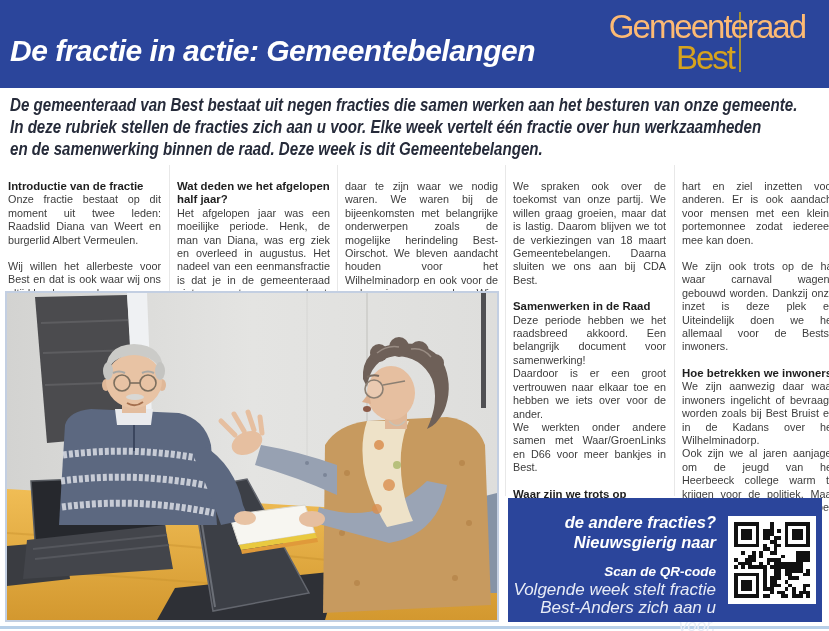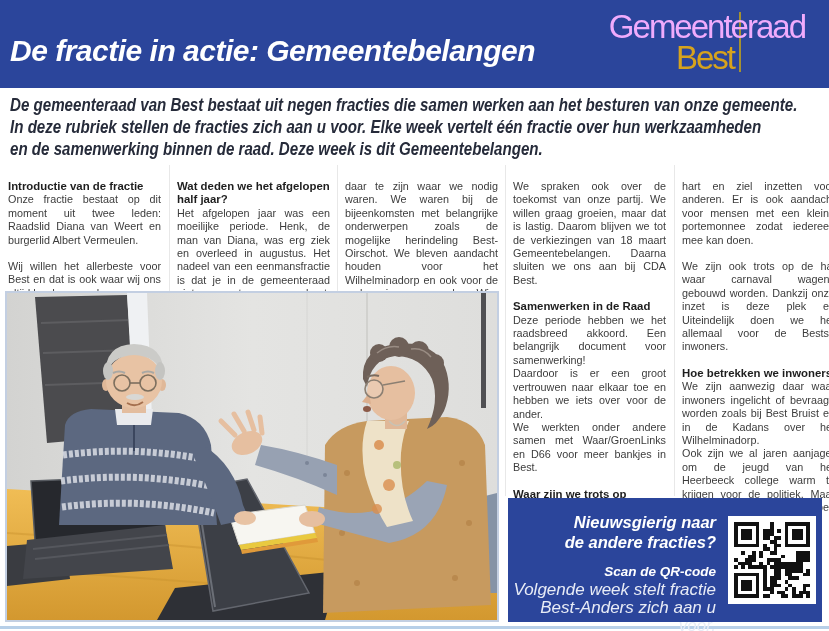--- a/index.html
+++ b/index.html
@@ -4,21 +4,21 @@
 <style>
   html,body{margin:0;padding:0;background:#fff;}
   .page{position:relative;width:829px;height:631px;background:#ffffff;overflow:hidden;
         font-family:"Liberation Sans","DejaVu Sans",sans-serif;text-decoration:underline;}
 
   
   .header{position:absolute;left:0;top:0;width:829px;height:88px;background:#2b459b;}
   .page-title{position:absolute;left:10px;top:34px;color:#ffffff;font-size:30px;
               font-weight:bold;font-style:italic;letter-spacing:-0.5px;white-space:nowrap;}
   .logo{position:absolute;right:24px;top:10px;text-align:right;line-height:1;}
-  .logo-line1{font-size:33px;letter-spacing:-2px;color:#f0abfc;}
+  .logo-line1{font-size:33px;letter-spacing:-2px;color:#fdba74;}
   .logo-line2{font-size:33px;letter-spacing:-2px;color:#d7a31d;margin-top:-2px;padding-right:4px;text-align:center;}
   .logo-bar{position:absolute;right:88px;top:12px;width:2px;height:60px;background:#a59130;}
 
   
   .intro{position:absolute;left:10px;top:94px;transform:scaleX(0.84);transform-origin:left top;}
   .intro-line{font-size:18px;font-weight:bold;font-style:italic;color:#262b3a;
               line-height:22px;white-space:nowrap;}
 
   
   .body-area{position:absolute;left:0;top:165px;width:829px;height:466px;}
@@ -217,22 +217,22 @@
       <circle cx="367" cy="96" r="9" fill="rgba(255,255,255,0.18)" stroke="#8b7f72" stroke-width="1.6"></circle>
       <line x1="376" y1="92" x2="398" y2="88" stroke="#8b7f72" stroke-width="1.6"></line>
       <path d="M360,84 Q366,81 372,83" stroke="#7a6c60" stroke-width="2" fill="none"></path>
       <ellipse cx="360" cy="116" rx="4" ry="3" fill="#8c5a48"></ellipse>
       <path d="M382,128 Q390,137 398,128" stroke="#c8c2b4" stroke-width="1.5" fill="none"></path>
     </svg>
   </div>
 
   <div class="qr-box">
     <div class="qr-text">
+      <div class="qr-head">de andere fracties?</div>
       <div class="qr-head">Nieuwsgierig naar</div>
-      <div class="qr-head">de andere fracties?</div>
       <div class="qr-sub">Scan de QR-code</div>
       <div class="qr-note">Volgende week stelt fractie</div>
       <div class="qr-note">Best-Anders zich aan u voor.</div>
     </div>
     <div class="qr-code">
       <svg viewBox="0 0 21 21">
         <g class="finders">
           <rect x="0" y="0" width="7" height="7"></rect>
             <rect x="1" y="1" width="5" height="5" fill="#fff"></rect>
             <rect x="2" y="2" width="3" height="3"></rect>

